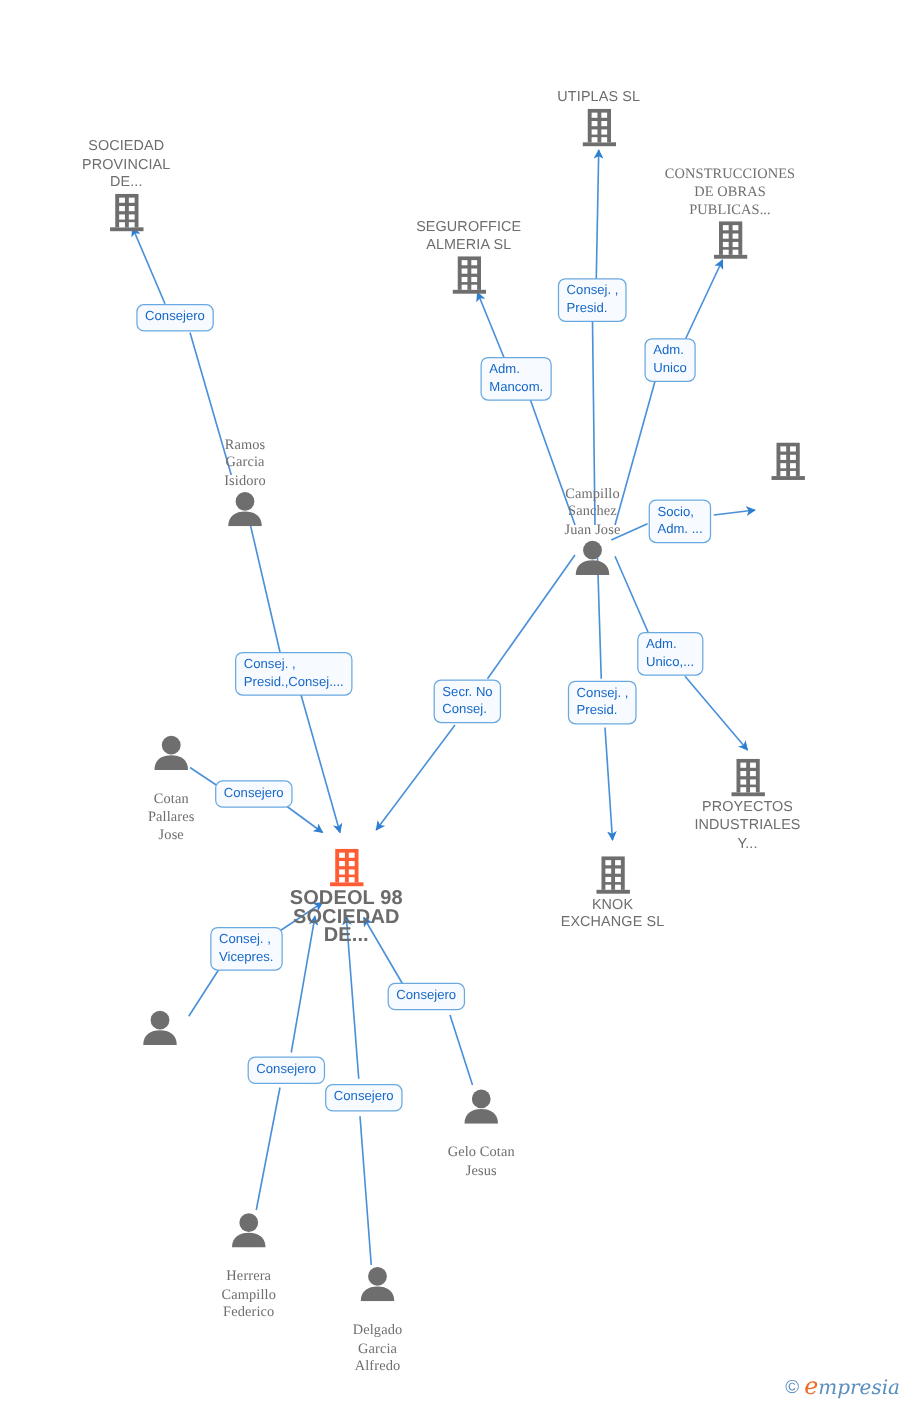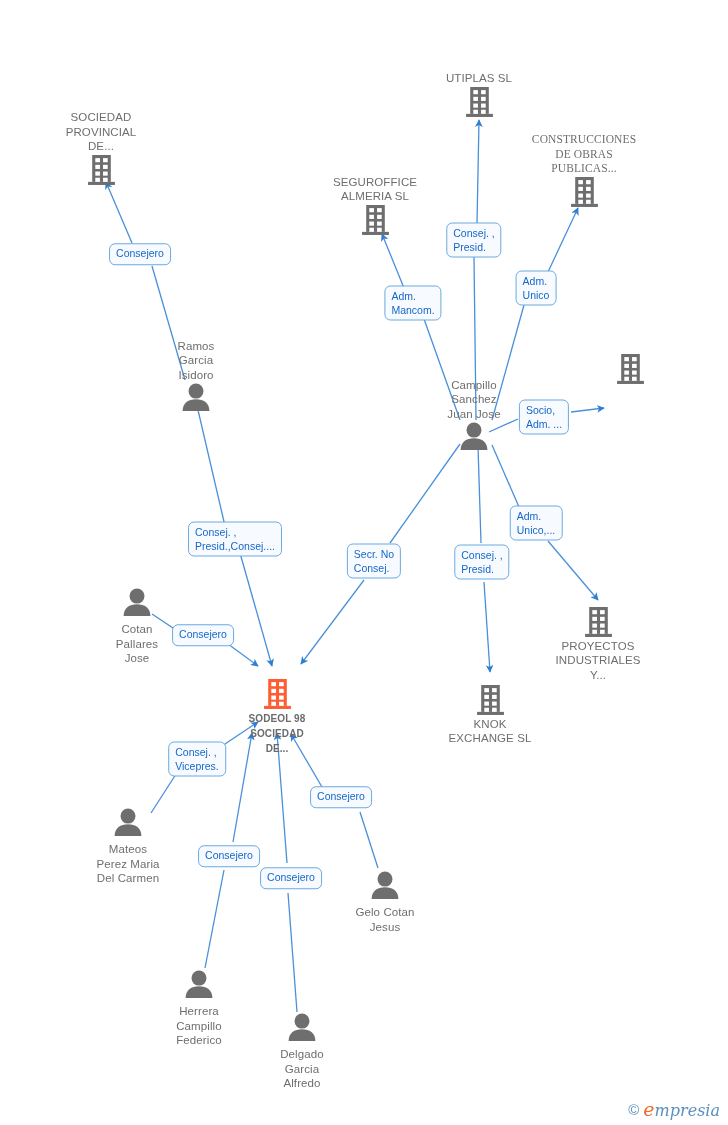--- a/index.html
+++ b/index.html
@@ -38,27 +38,27 @@
   }
   .node .label {
     display: block;
     font-size: 11.5px;
     line-height: 14.5px;
     color: #6e6e6e;
     letter-spacing: 0.1px;
     white-space: pre-line;
   }
   .node.company .label { margin-top: 1px; }
-  .node.person  .label { margin-top: 6px; }
+  .node.person  .label { margin-top: 16px; font-family: Liberation Serif, serif; }
   .node.label-above .label { margin-bottom: 1px; }
 
   .node.focus .label {
     color: #6b6b6b;
     font-weight: bold;
-    font-size: 10px;
+    font-size: 16px;
     line-height: 15px;
   }
 
   .edge-label {
     position: absolute;
     z-index: 5;
     background: #f7fbff;
     border: 1.3px solid #6aa9e0;
     border-radius: 6px;
     color: #1667c8;
@@ -308,23 +308,20 @@
           </svg></span>
         <span class="label">PROYECTOS
 INDUSTRIALES
 Y...</span>
       </div>
       <div class="node person" style="left: 128px; top: 808px;">
         <span class="icon-wrap"><svg width="30" height="28" viewBox="0 0 28 26">
             <circle cx="14" cy="7.5" r="7" fill="#6e6e6e"></circle>
             <path d="M 1.5 26 C 1.5 18.2 7 15 14 15 C 21 15 26.5 18.2 26.5 26 Z" fill="#6e6e6e"></path>
           </svg></span>
-        <span class="label">Mateos
-Perez Maria
-Del Carmen</span>
       </div>
       <div class="node person" style="left: 385px; top: 871px;">
         <span class="icon-wrap"><svg width="30" height="28" viewBox="0 0 28 26">
             <circle cx="14" cy="7.5" r="7" fill="#6e6e6e"></circle>
             <path d="M 1.5 26 C 1.5 18.2 7 15 14 15 C 21 15 26.5 18.2 26.5 26 Z" fill="#6e6e6e"></path>
           </svg></span>
         <span class="label">Gelo Cotan
 Jesus</span>
       </div>
       <div class="node person" style="left: 199px; top: 970px;">

